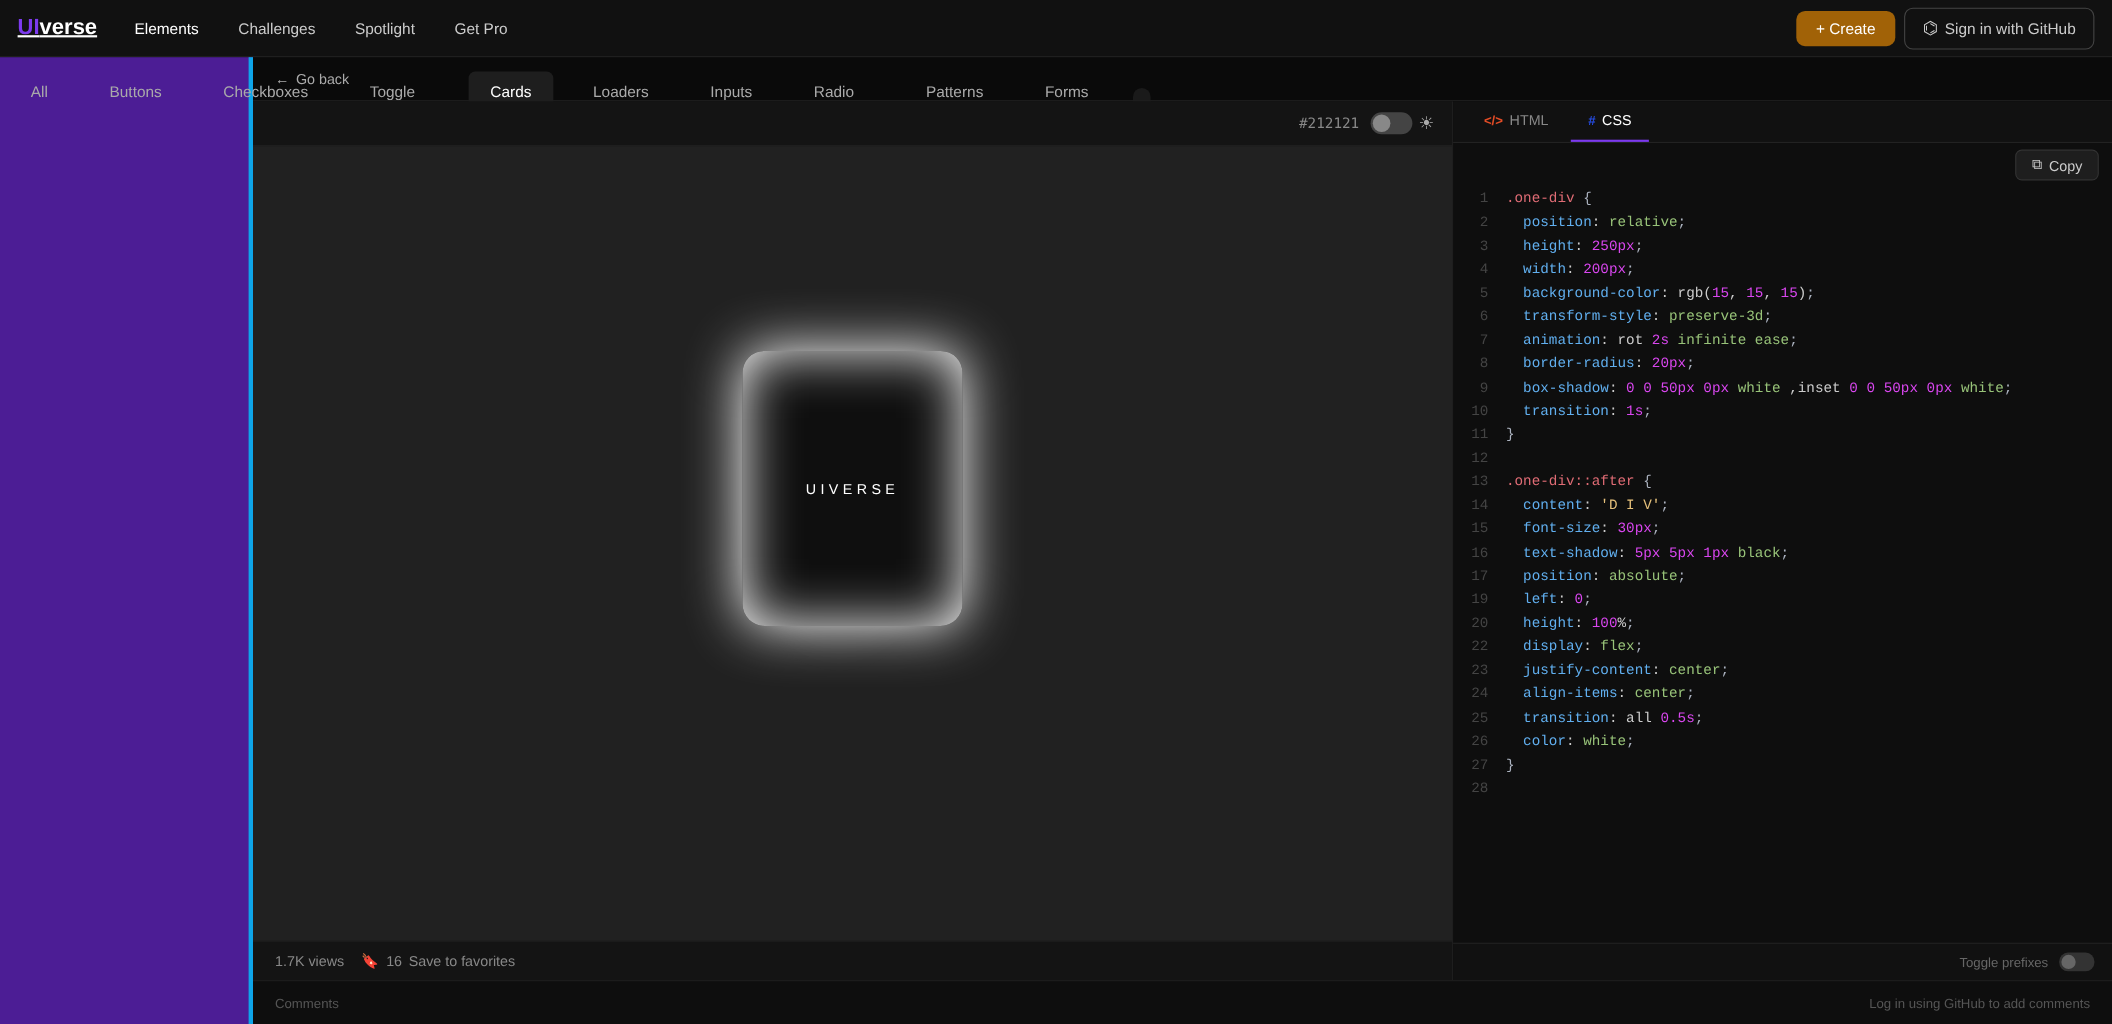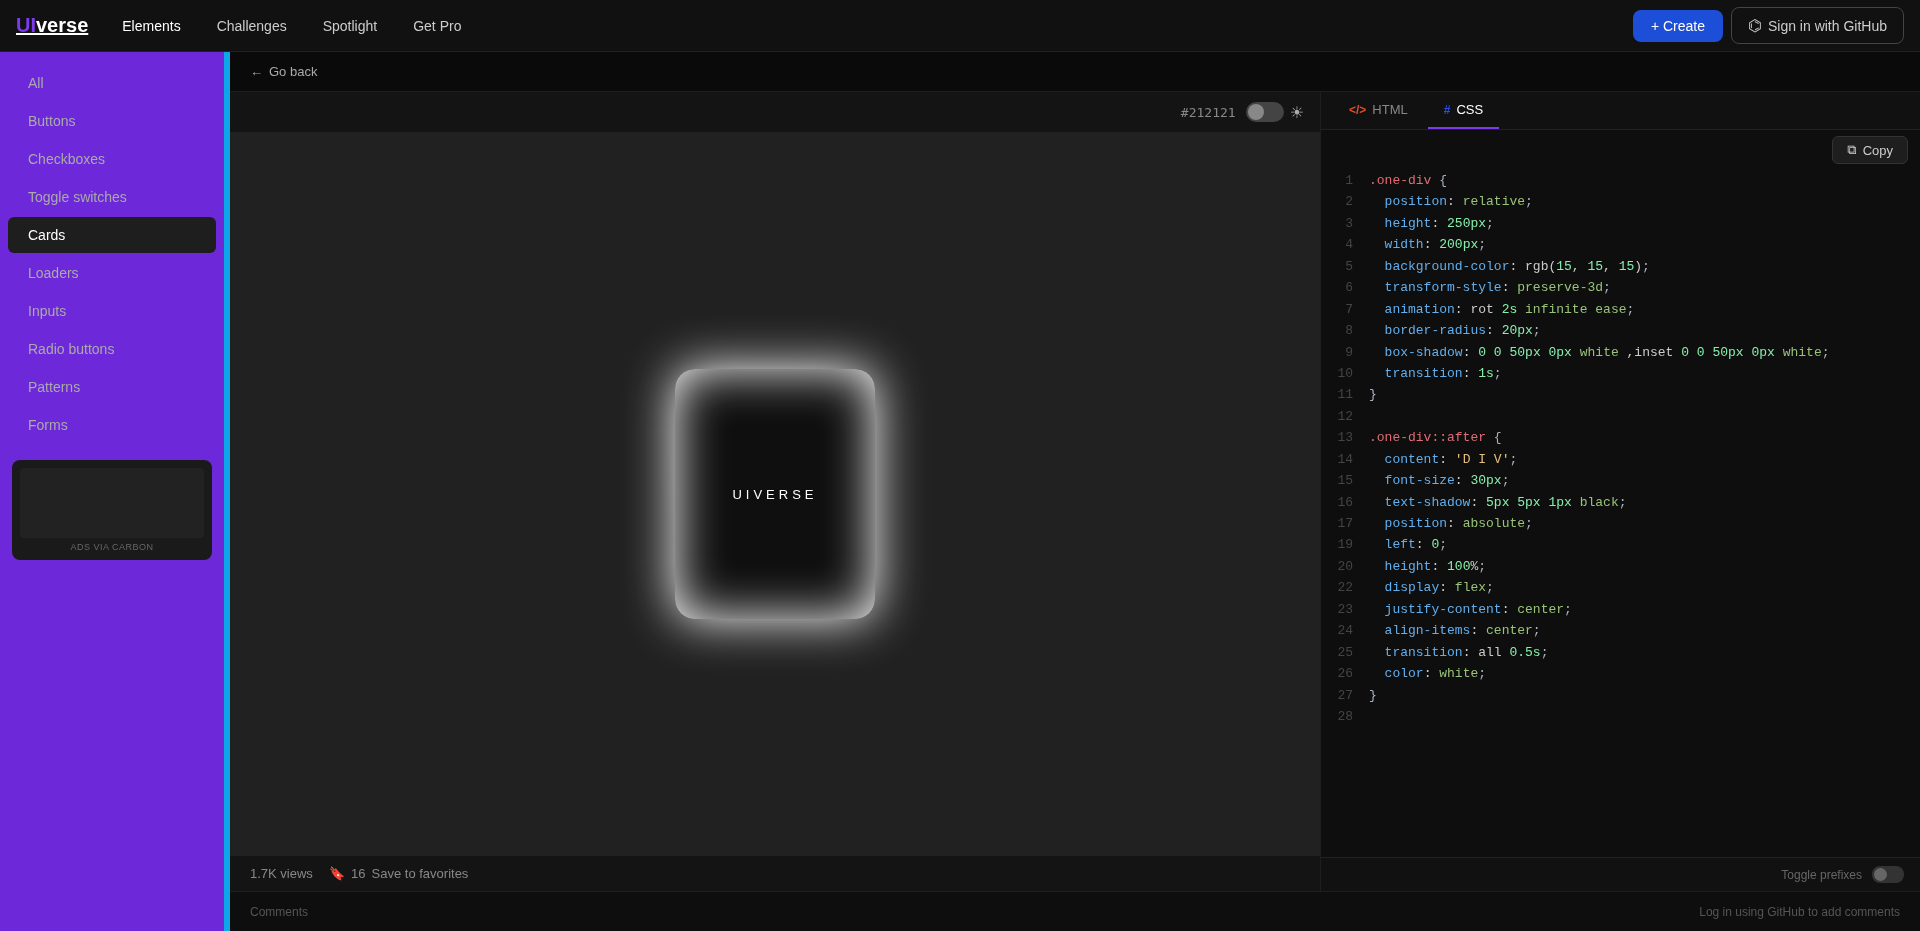--- a/index.html
+++ b/index.html
@@ -41,21 +41,21 @@
       padding: 6px 14px;
       border-radius: 6px;
       font-size: 14px;
       display: flex;
       align-items: center;
       gap: 4px;
     }
     .nav-btn.active { color: #fff; }
     .nav-spacer { flex: 1; }
     .btn-create {
-      background: #1d4ed8;
+      background: #a16207;
       color: #fff;
       border: none;
       padding: 8px 18px;
       border-radius: 8px;
       font-size: 14px;
       cursor: pointer;
       display: flex;
       align-items: center;
       gap: 6px;
       font-weight: 500;
@@ -75,24 +75,24 @@
 
     
     .page-layout {
       display: flex;
       height: calc(931px - 52px);
     }
 
     
     .sidebar {
       width: 230px;
-      background: #6d28d9;
-      border-right: 6px solid #0ea5e9;
-      display: flex;
-      flex-direction: column;
+      background: #4c1d95;
+      border-right: 4px solid #0ea5e9;
+      display: flex;
+      flex-direction: row;
       padding: 12px 0;
       flex-shrink: 0;
     }
     .sidebar-item {
       padding: 10px 20px;
       cursor: pointer;
       color: #aaa;
       font-size: 14px;
       border-radius: 6px;
       margin: 1px 8px;
@@ -191,21 +191,20 @@
       display: flex;
       align-items: center;
       justify-content: center;
       background: #212121;
       position: relative;
     }
 
     
     .card-preview-wrapper {
       display: flex;
-      align-items: center;
       justify-content: center;
       width: 300px;
       height: 350px;
       position: relative;
     }
     .card-outer {
       width: 200px;
       height: 250px;
       background: rgb(15,15,15);
       border-radius: 20px;
@@ -335,21 +334,21 @@
       user-select: none;
     }
     .line-content { color: #ccc; white-space: pre; }
 
     
     .c-selector { color: #e06c75; }
     .c-prop { color: #61afef; }
     .c-value { color: #98c379; }
     .c-punct { color: #abb2bf; }
     .c-string { color: #e5c07b; }
-    .c-number { color: #86efac; }
+    .c-number { color: #d946ef; }
 
     .code-footer {
       padding: 8px 16px;
       background: #111;
       border-top: 1px solid #222;
       display: flex;
       align-items: center;
       justify-content: flex-end;
       gap: 10px;
     }

